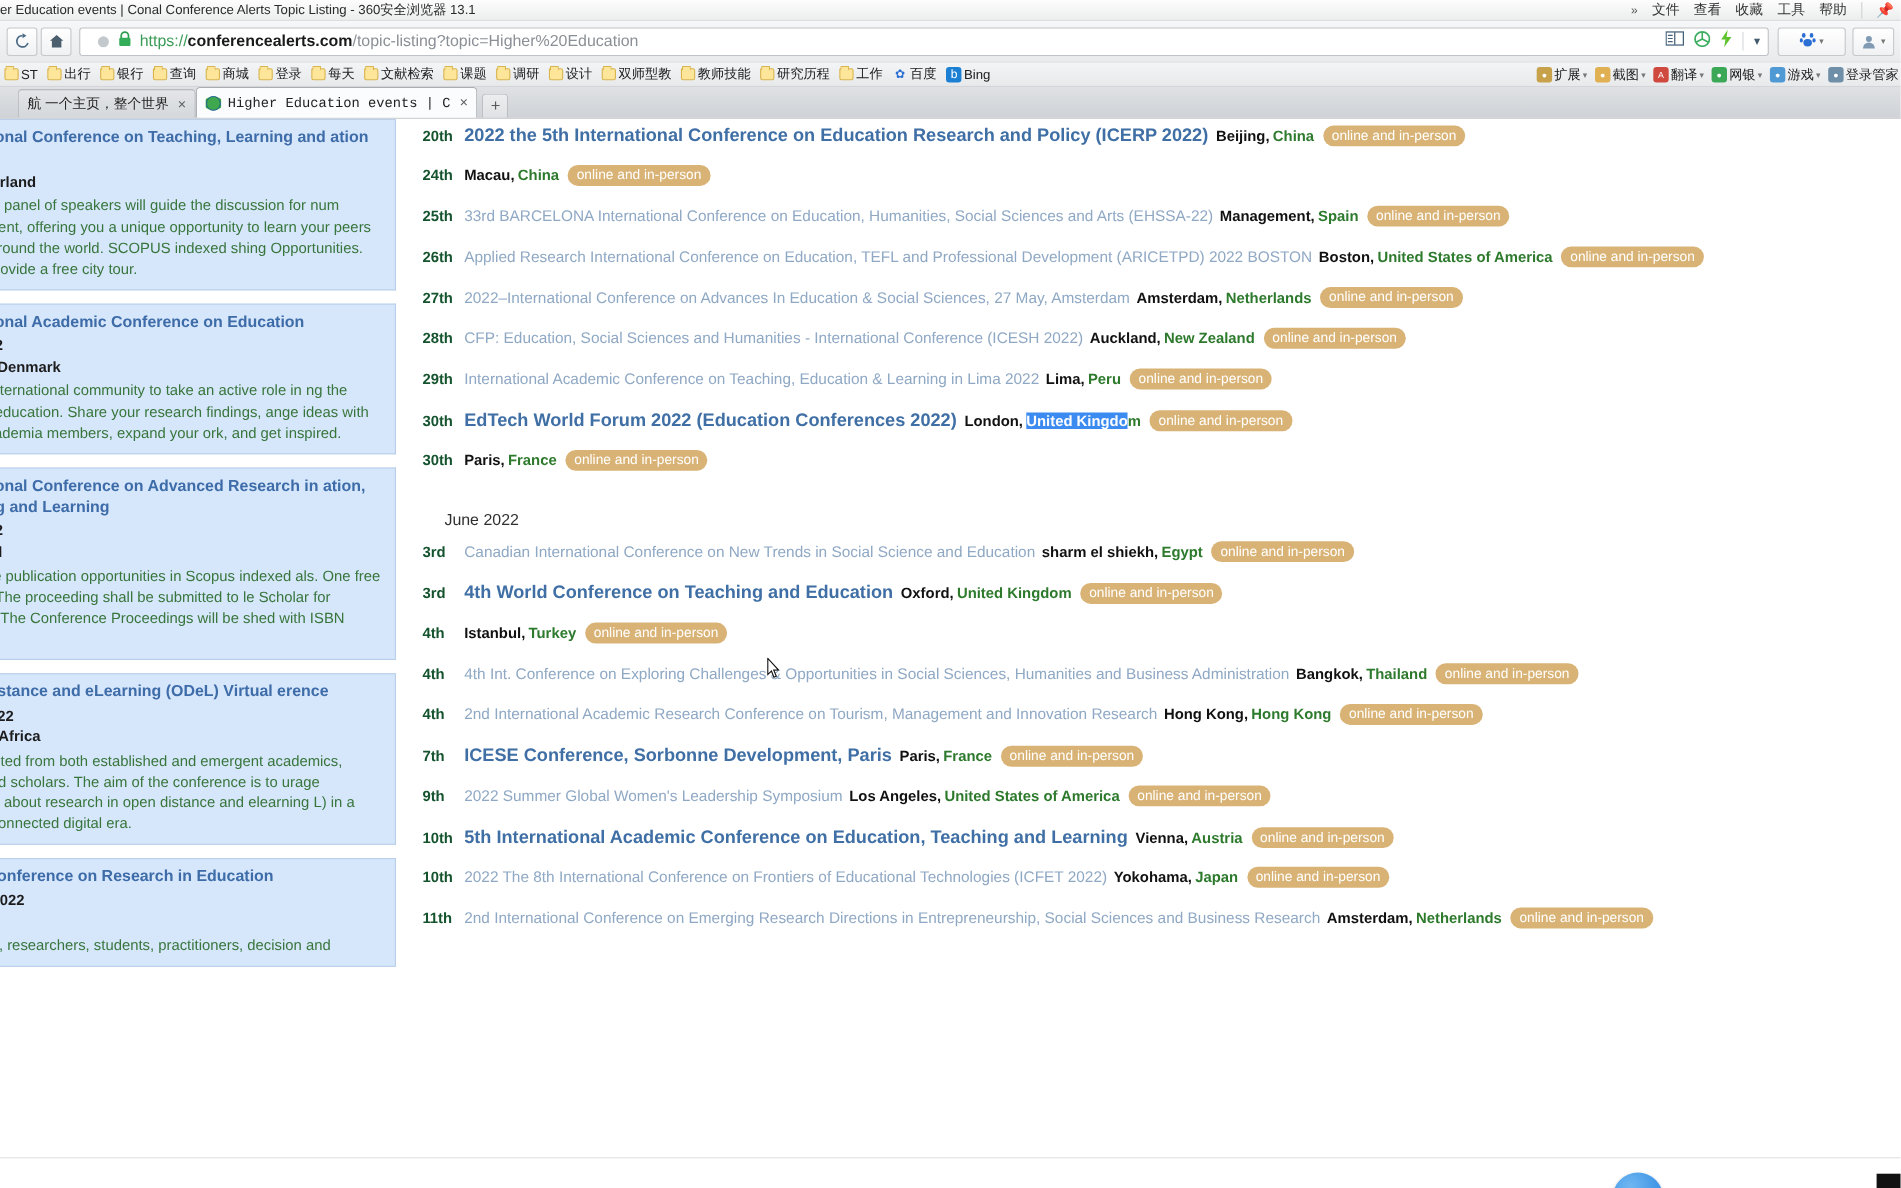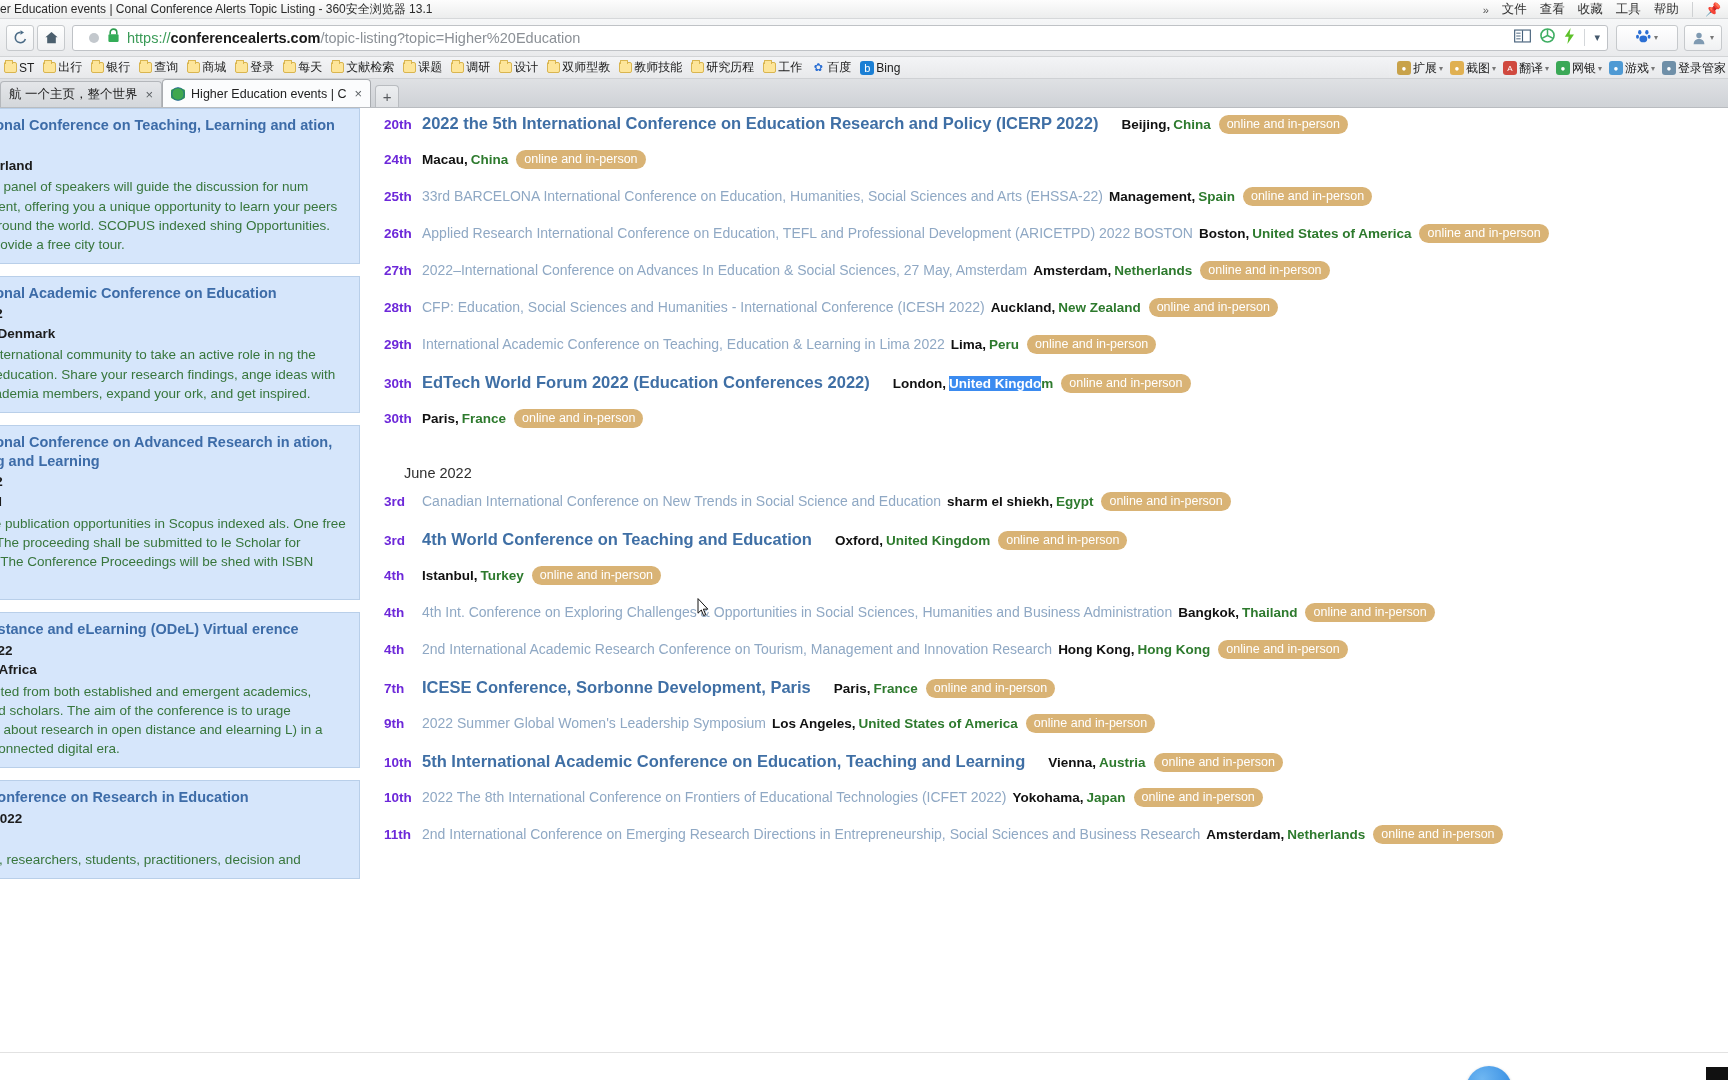--- a/index.html
+++ b/index.html
@@ -134,38 +134,39 @@
     display: flex; align-items: center; justify-content: center;
     font-size: 9px; color: #fff;
   }
   .caret { font-size: 8px; color: #777; }
 
   
   .tabstrip {
     height: 29px; width: 100%;
     background: linear-gradient(#dfe1e4, #cfd2d6);
     display: flex; align-items: flex-end;
-    padding-left: 0px;
+    padding-left: 16px;
     border-bottom: 1px solid #b9bcc0;
   }
   .tab {
     height: 26px; display: flex; align-items: center;
     gap: 6px; padding: 0 8px;
     font-size: 12.5px; color: #222;
     border: 1px solid #b4b7bb;
     border-bottom: none;
     border-radius: 4px 4px 0 0;
     background: linear-gradient(#e4e6e9,#d4d7db);
     max-width: 260px;
     position: relative;
   }
   .tab.active {
     background: #fbfcfd;
     border-color: #a9acb0;
     height: 28px;
+    font-family: Liberation Mono, monospace;
   }
   .tab-title { white-space: nowrap; overflow: hidden; text-overflow: clip; }
   .tab-x { color: #5a5f63; font-size: 13px; margin-left: 2px; }
   .favicon { width: 14px; height: 14px; flex: none; }
   .newtab {
     width: 24px; height: 22px; margin-left: 4px;
     border: 1px solid #b9bcc0; border-bottom: none;
     border-radius: 4px 4px 0 0;
     background: linear-gradient(#eceef0,#dfe1e4);
     display: flex; align-items: center; justify-content: center;
@@ -224,30 +225,30 @@
     padding: 18px 0 12px 0;
     margin-left: 20px;
   }
   .ev-row {
     display: flex; align-items: baseline;
     min-height: 37px;
     white-space: nowrap;
   }
   .ev-day {
     width: 38px; flex: none;
-    font-size: 13.5px; font-weight: bold; color: #6d28d9;
+    font-size: 13.5px; font-weight: bold; color: #14532d;
   }
   .ev-body { display: flex; align-items: baseline; gap: 0; }
   .ev-title {
     color: #8fa8c4; font-size: 14px; font-weight: normal;
     margin-right: 6px;
   }
   .ev-row.featured .ev-title {
     color: #3f6fa5; font-size: 16.5px; font-weight: bold;
-    margin-right: 23px;
+    margin-right: 7px;
   }
   .ev-city {
     color: #111; font-weight: bold; font-size: 13.5px;
   }
   .ev-country {
     color: #2d7a2d; font-weight: bold; font-size: 13.5px;
     margin-left: 3px;
   }
   .ev-country.selected {
     background: #3b8bf0; color: #ffffff;

